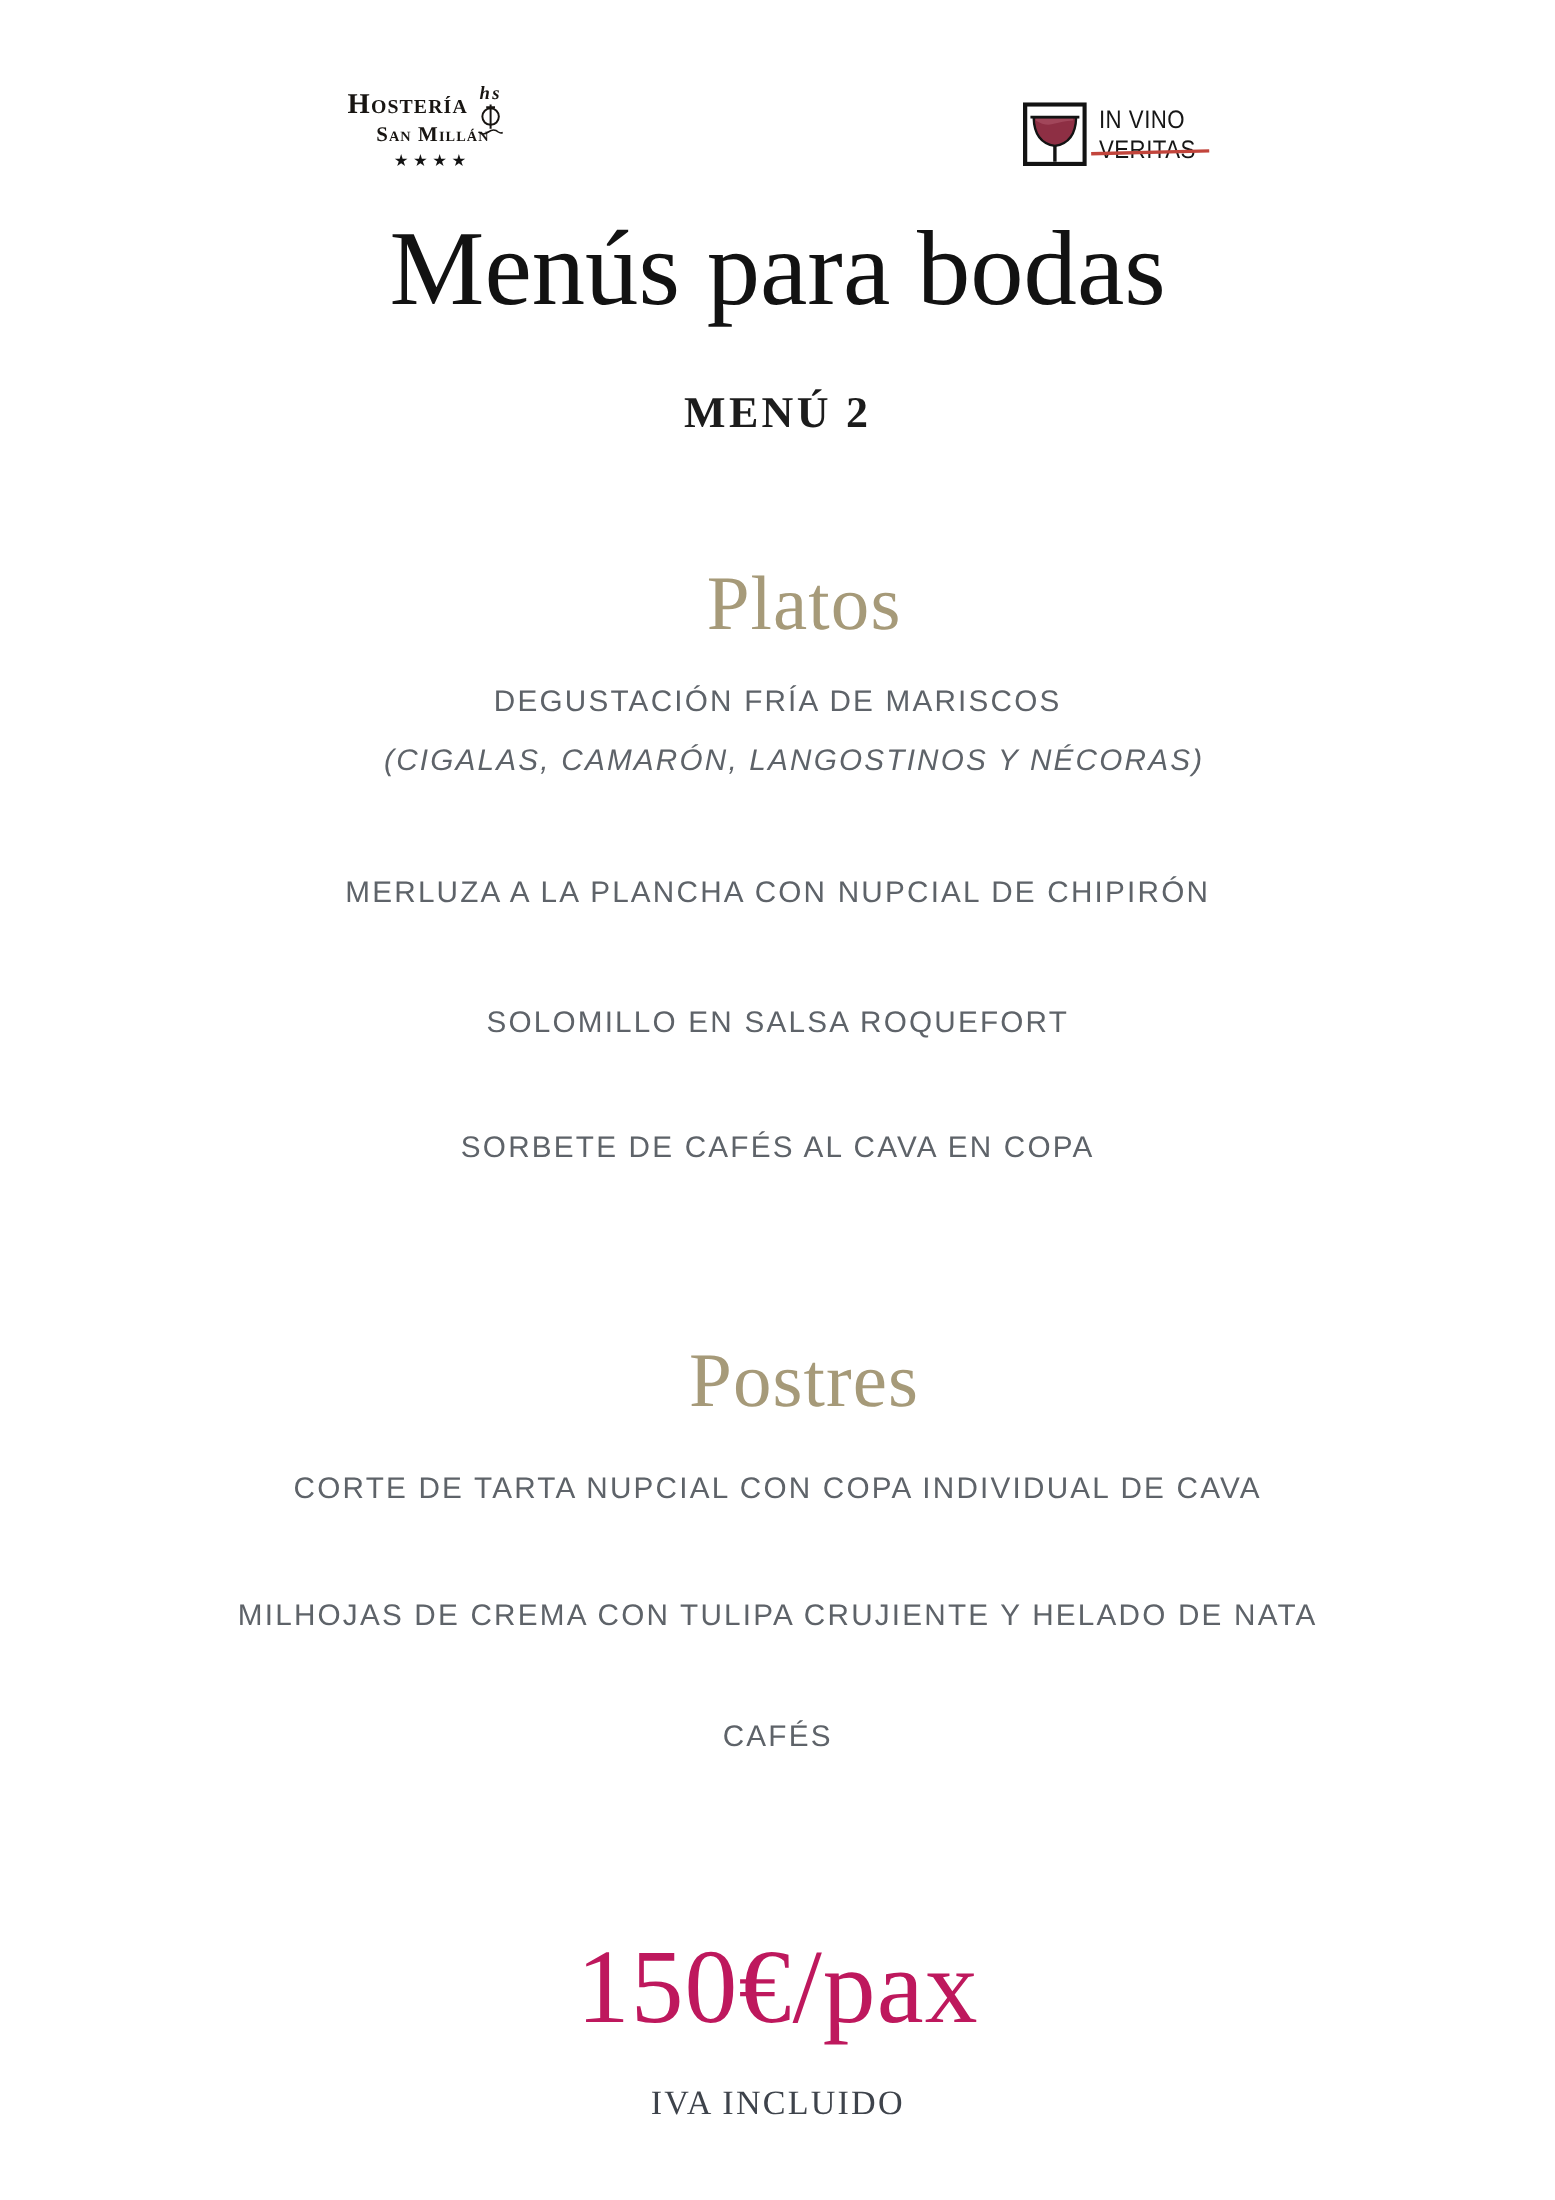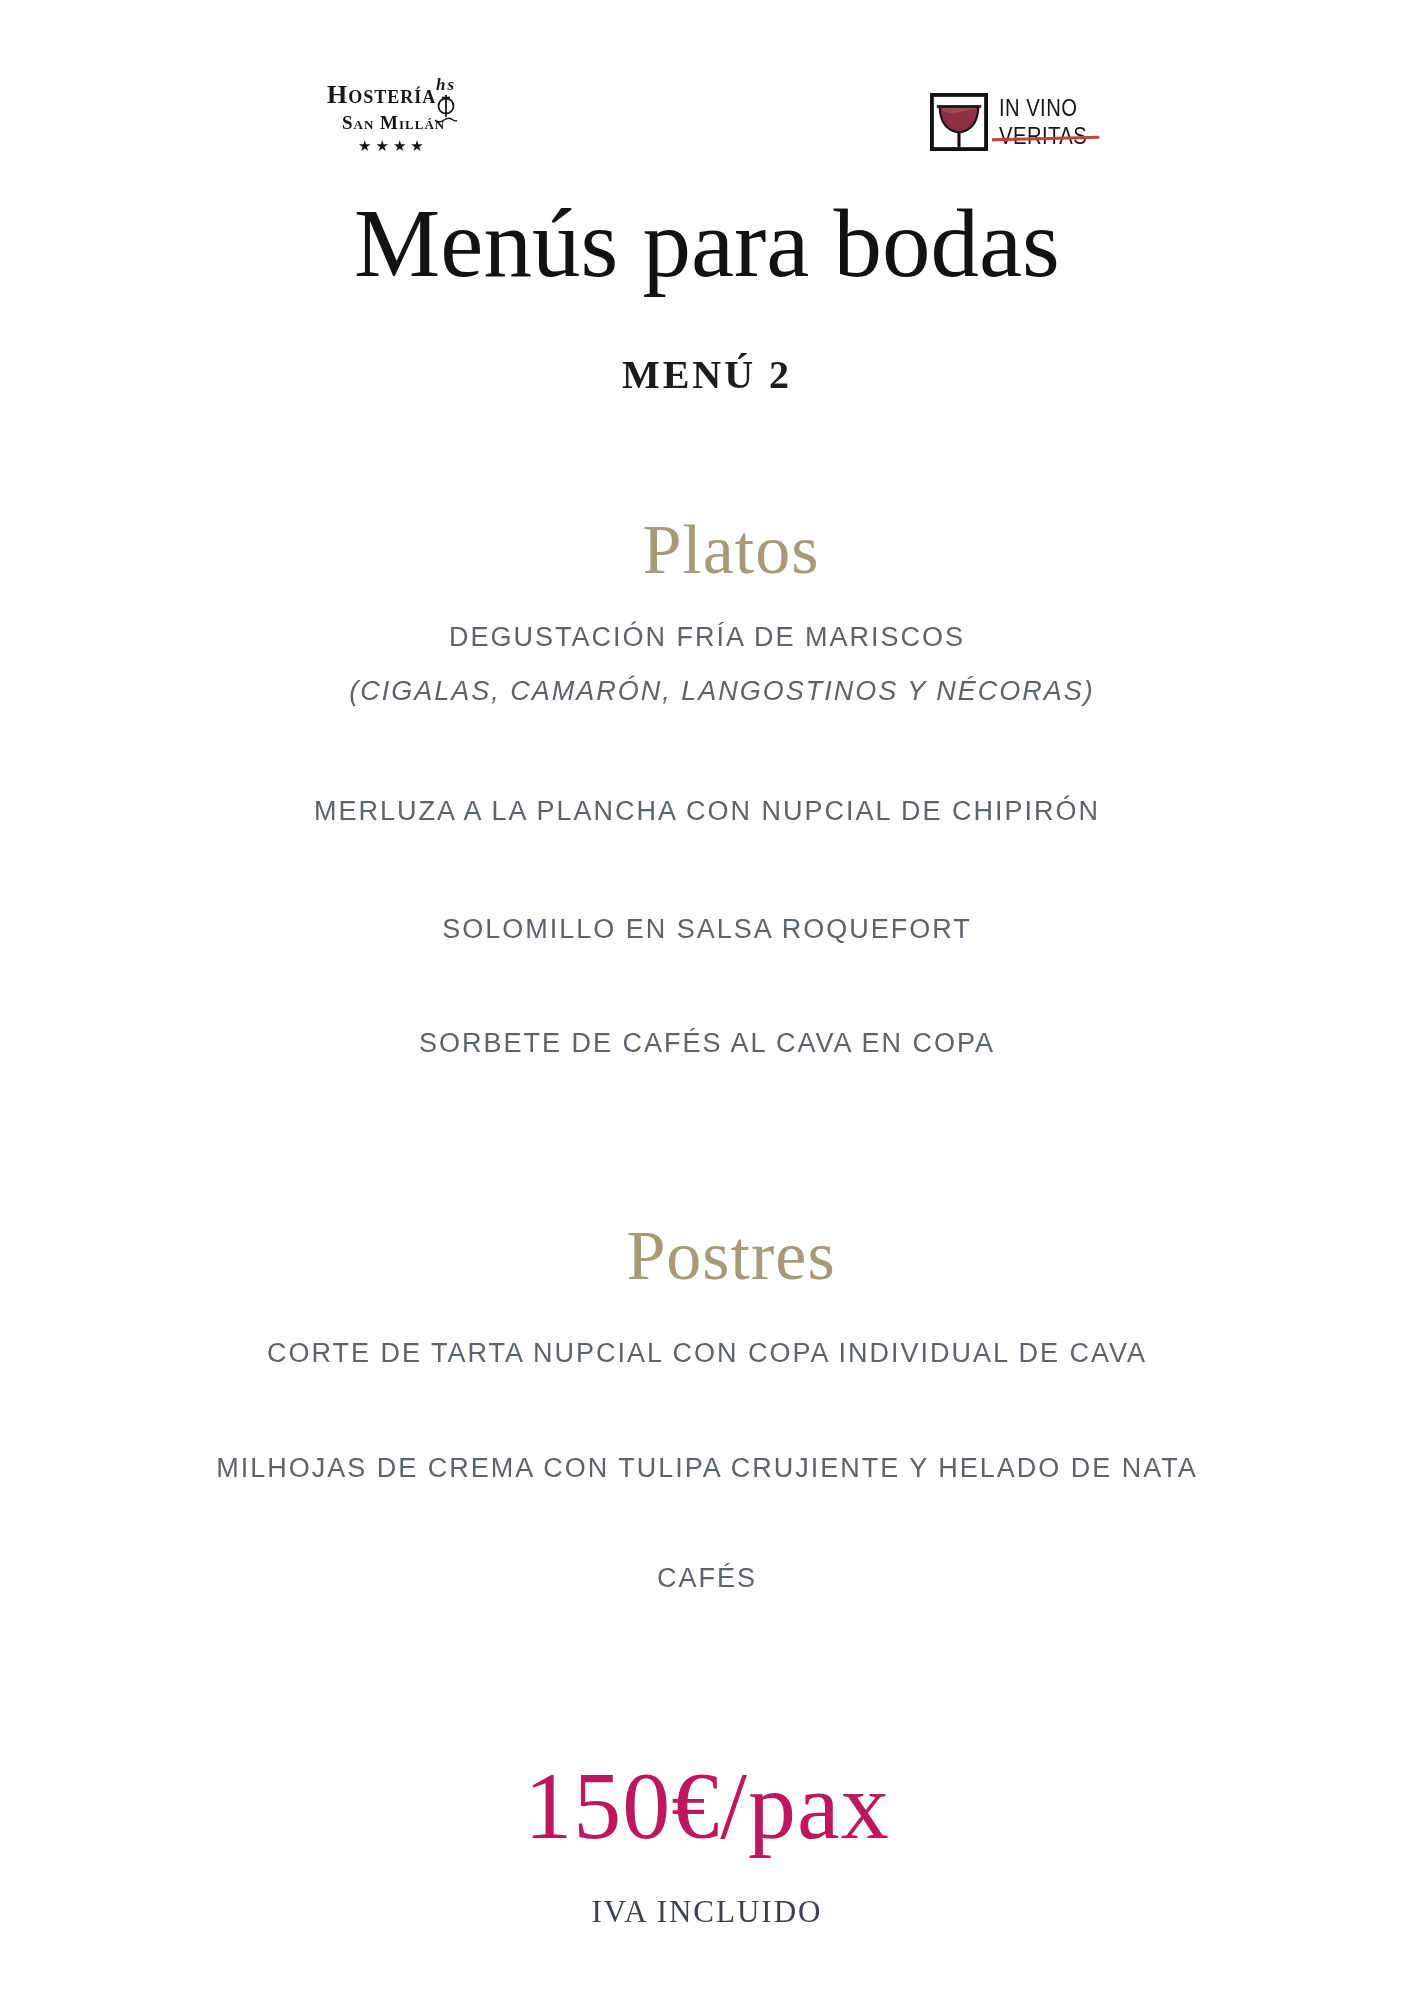--- a/index.html
+++ b/index.html
@@ -5,21 +5,21 @@
   * { margin:0; padding:0; box-sizing:border-box; }
   html,body { background:#ffffff; }
   .page{
     position:relative; width:1414px; height:2000px; background:#ffffff;
     font-family:"Liberation Serif", serif; overflow:hidden; margin:0 auto;
   }
   .abs-center{ position:absolute; left:0; width:100%; text-align:center; }
 
   
   .brand-left{ position:absolute; left:300px; top:80px; width:210px; color:#181512; }
-  .brand-line1{ font-variant:small-caps; font-size:26px; letter-spacing:1px; margin-left:27px; font-weight:600;}
+  .brand-line1{ font-variant:small-caps; font-size:26px; letter-spacing:1px; margin-left:16px; font-weight:600;}
   .brand-line2{ font-variant:small-caps; font-size:19px; letter-spacing:1px; margin-left:42px; margin-top:2px; font-weight:600;}
   .brand-stars{ font-size:15px; letter-spacing:4px; margin-left:58px; margin-top:3px; color:#131313;}
   .monogram{ position:absolute; left:126px; top:-4px; width:40px; text-align:center; }
   .monogram-hs{ display:block; font-size:17px; font-weight:700; font-style:italic; line-height:1; letter-spacing:2px;}
 
   .brand-right{ position:absolute; left:930px; top:93px; display:flex; gap:11px; }
   .invino-text{ margin-top:1px; font-family:"Liberation Sans", sans-serif; color:#161616;
     font-size:23px; line-height:1.22; letter-spacing:0.5px; transform:scaleX(0.88); transform-origin:left top; white-space:nowrap;}
   .veritas-wrap{ position:relative; display:inline-block; }
   .strike-line{ position:absolute; left:-8px; right:-14px; top:55%; height:3px;

